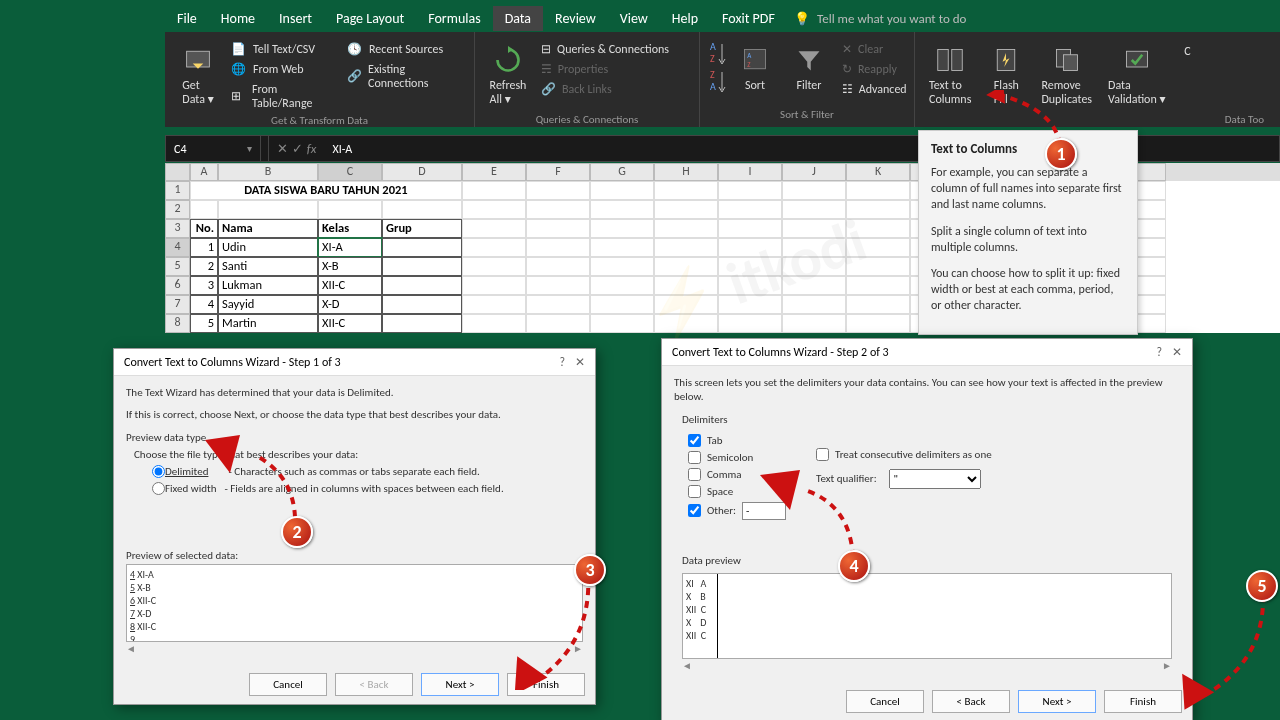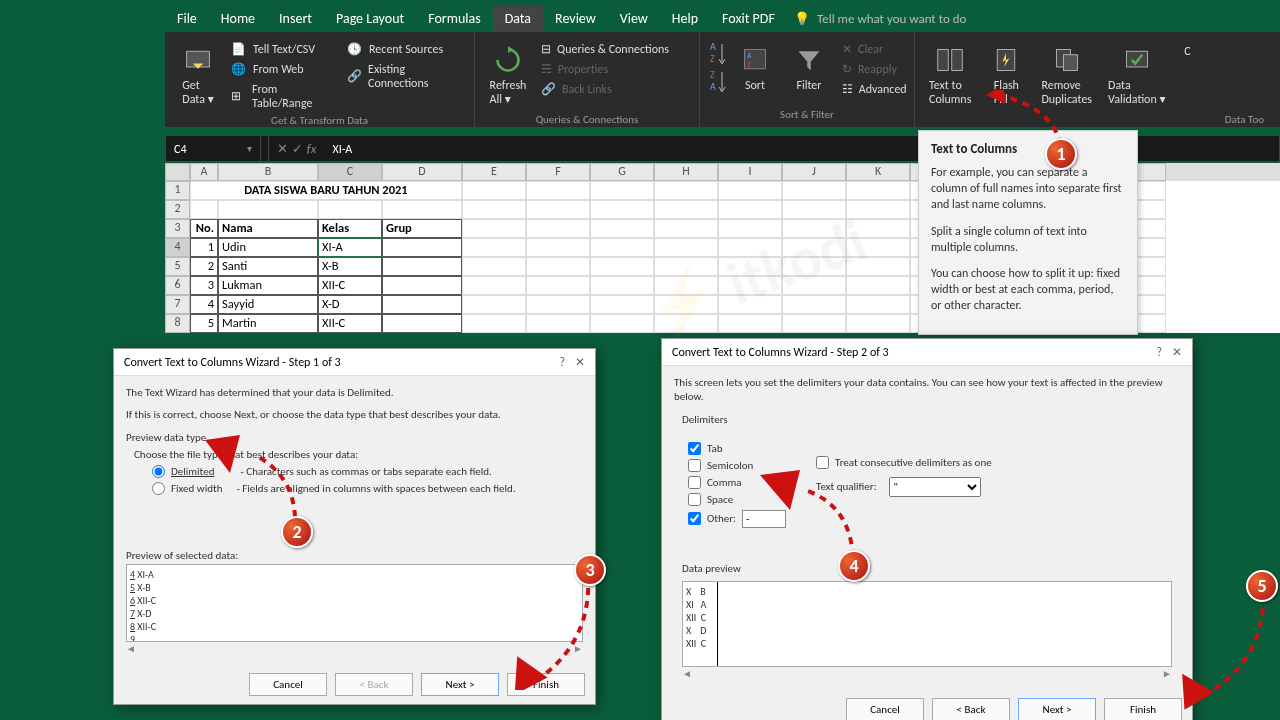--- a/index.html
+++ b/index.html
@@ -40,21 +40,21 @@
 
 .tooltip { position:absolute; top:130px; left:918px; width:220px; background:#f3f3f3; border:1px solid #ccc; padding:10px 12px; font-size:12px; color:#333; box-shadow:2px 2px 6px rgba(0,0,0,.2); z-index:5; }
 .tooltip .tt-title { font-weight:bold; font-size:13px; color:#222; margin-bottom:8px; }
 .tooltip p { margin-bottom:10px; line-height:1.35; }
 
 .dialog { position:absolute; background:#f0f0f0; border:1px solid #999; box-shadow:3px 3px 12px rgba(0,0,0,.4); z-index:10; }
 .dlg-title { background:#fff; padding:6px 10px; font-size:12px; display:flex; justify-content:space-between; align-items:center; border-bottom:1px solid #ddd; }
 .dlg-title .controls { display:flex; gap:10px; color:#666; }
 .dlg-body { padding:10px 12px; font-size:11px; color:#333; }
 .dlg-body p { margin-bottom:8px; line-height:1.3; }
-.radio-row { display:flex; align-items:flex-end; gap:6px; margin-bottom:4px; }
+.radio-row { display:flex; align-items:flex-end; gap:0; margin-bottom:4px; }
 .radio-row label { white-space:nowrap; }
 .radio-row .desc { margin-left:4px; color:#333; }
 .preview-box { background:#fff; border:1px solid #aaa; height:78px; font-family:Consolas,monospace; font-size:10px; padding:3px; overflow:hidden; position:relative; }
 .preview-box .line { white-space:pre; }
 .preview-box .rownum { text-decoration:underline; }
 .dlg-buttons { display:flex; justify-content:flex-end; gap:8px; padding:8px 10px; }
 .dlg-btn { min-width:78px; padding:4px 14px; background:#fafafa; border:1px solid #aaa; font-size:11px; text-align:center; }
 .dlg-btn.primary { border:1px solid #6aa8ff; }
 .dlg-btn.disabled { color:#aaa; }
 
@@ -502,21 +502,21 @@
 <div class="dialog" style="top:338px;left:661px;width:532px">
   <div class="dlg-title">
     <span>Convert Text to Columns Wizard - Step 2 of 3</span>
     <div class="controls">
         <span>?</span>
         <span>✕</span>
       </div>
   </div>
   <div class="dlg-body">
     <p>This screen lets you set the delimiters your data contains.  You can see how your text is affected in the preview below.</p>
-    <div style="font-size:11px;margin:4px 0 16px 8px">Delimiters</div>
+    <div style="font-size:11px;margin:4px 0 8px 8px">Delimiters</div>
     <div class="del-group" style="padding-left:14px">
       <div>
         <div class="chk-row">
             <input type="checkbox" checked="" style="">
             <label>Tab</label>
           </div>
         <div class="chk-row">
             <input type="checkbox" style="">
             <label>Semicolon</label>
           </div>
@@ -542,22 +542,22 @@
         <div class="qual-row">
           <label>Text qualifier:</label>
           <select><option>"</option></select>
         </div>
       </div>
     </div>
     <div style="height:30px"></div>
     <div style="font-size:11px;margin-bottom:6px;margin-left:8px">Data preview</div>
     <div class="preview-box" style="margin-left:8px;margin-right:8px;height:86px" id="preview2">
         <div style="position: absolute; left: 34px; top: 0px; bottom: 0px; border-left: 1px solid rgb(0, 0, 0);"></div>
+        <div class="line">XI   A</div>
         <div class="line">X    B</div>
-        <div class="line">XI   A</div>
         <div class="line">XII  C</div>
         <div class="line">X    D</div>
         <div class="line">XII  C</div>
         <div class="line"></div>
       </div>
     <div style="display:flex;justify-content:space-between;font-size:10px;color:#888;margin:0 8px">
         <span>◄</span>
         <span>►</span>
       </div>
   </div>

